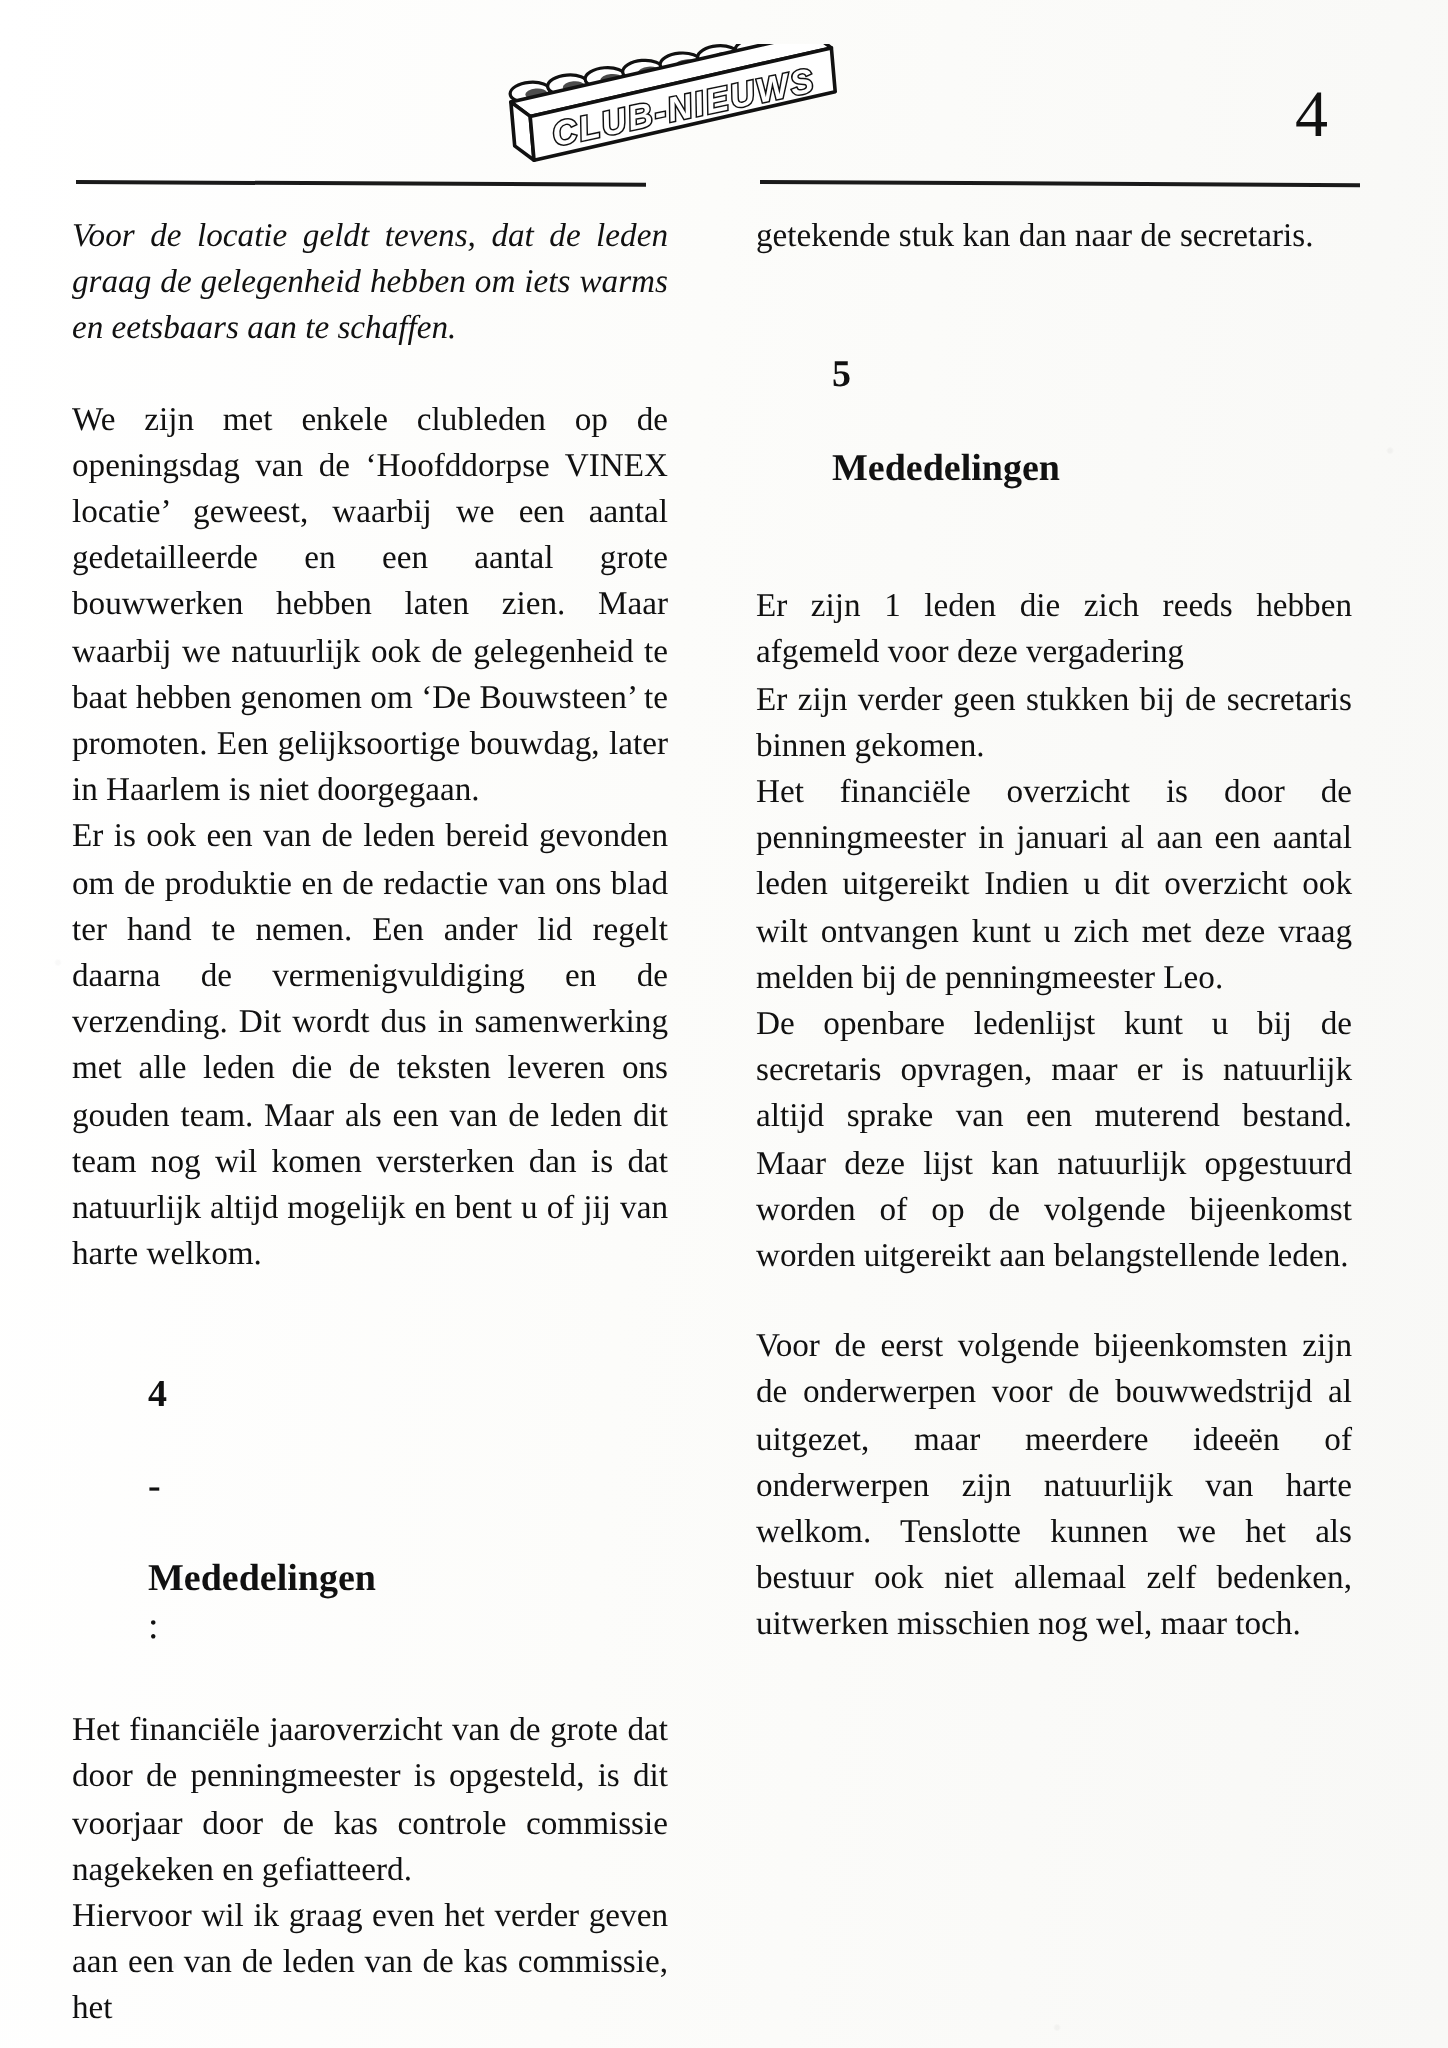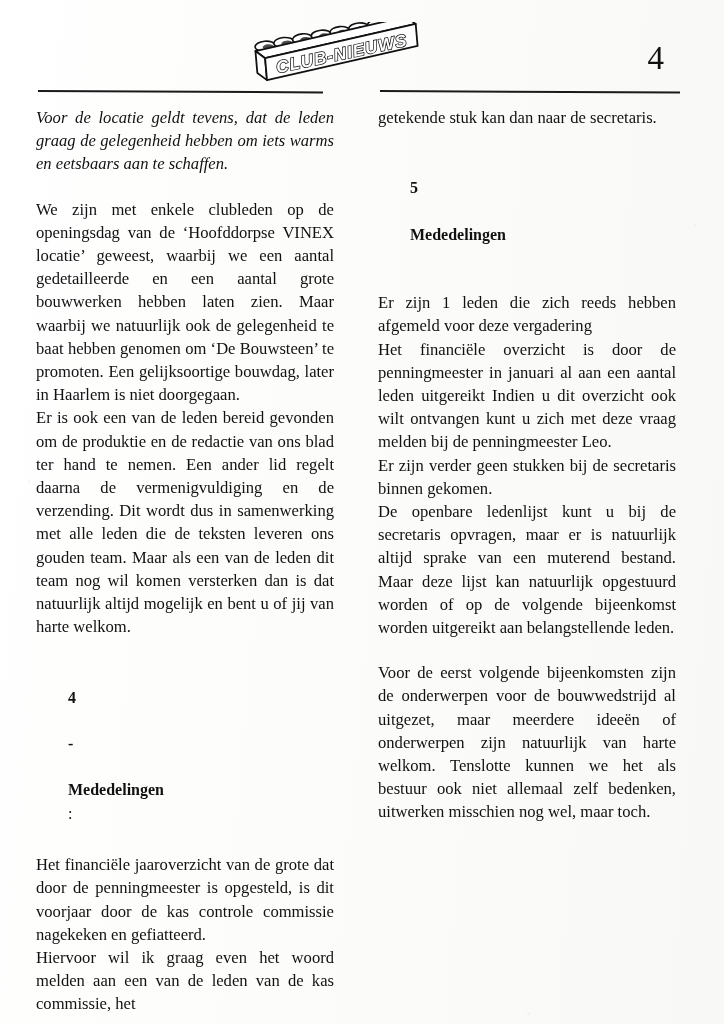--- a/index.html
+++ b/index.html
@@ -100,21 +100,21 @@
   }
   p.body.italic {
     font-style: italic;
   }
   p.spaced-before { margin-top: 22px; }
   p.tight-before  { margin-top: 0px; }
 
   .heading {
     margin-top: 24px;
     margin-bottom: 5px;
-    font-size: 16px;
+    font-size: 19px;
     line-height: 23.2px;
     font-weight: bold;
     white-space: pre;
   }
   .heading .num     { font-weight: bold; }
   .heading .dash    { font-weight: bold; }
   .heading .title   { font-weight: bold; }
   .heading .colon   { font-weight: normal; }
 </style>
 </head>
@@ -182,38 +182,38 @@
         <span class="num">4</span>
         <span>&nbsp;&nbsp;&nbsp;&nbsp;&nbsp;</span>
         <span class="dash">-</span>
         <span>&nbsp;&nbsp;&nbsp;&nbsp;&nbsp;&nbsp;</span>
         <span class="title">Mededelingen</span>
         <span class="colon">:</span>
       </div>
 
       <p class="body tight-before">Het financiële jaaroverzicht van de grote dat door de penningmeester is opgesteld, is dit voorjaar door de kas controle commissie nagekeken en gefiatteerd.</p>
 
-      <p class="body tight-before">Hiervoor wil ik graag even het woord melden aan een van de leden van de kas commissie, het</p>
+      <p class="body tight-before">Hiervoor wil ik graag even het verder geven aan een van de leden van de kas commissie, het</p>
     </div>
 
     <div class="col col-right">
 
       <p class="body">getekende stuk kan dan naar de secretaris.</p>
 
       <div class="heading">
         <span class="num">5</span>
         <span>&nbsp;&nbsp;&nbsp;&nbsp;&nbsp;&nbsp;&nbsp;&nbsp;&nbsp;</span>
         <span class="title">Mededelingen</span>
       </div>
 
       <p class="body spaced-before">Er zijn 1 leden die zich reeds hebben afgemeld voor deze vergadering</p>
 
+      <p class="body tight-before">Er zijn verder geen stukken bij de secretaris binnen gekomen.</p>
+
       <p class="body tight-before">Het financiële overzicht is door de penningmeester in januari al aan een aantal leden uitgereikt Indien u dit overzicht ook wilt ontvangen kunt u zich met deze vraag melden bij de penningmeester Leo.</p>
-
-      <p class="body tight-before">Er zijn verder geen stukken bij de secretaris binnen gekomen.</p>
 
       <p class="body tight-before">De openbare ledenlijst kunt u bij de secretaris opvragen, maar er is natuurlijk altijd sprake van een muterend bestand. Maar deze lijst kan natuurlijk opgestuurd worden of op de volgende bijeenkomst worden uitgereikt aan belangstellende leden.</p>
 
 
       <p class="body spaced-before">Voor de eerst volgende bijeenkomsten zijn de onderwerpen voor de bouwwedstrijd al uitgezet, maar meerdere ideeën of onderwerpen zijn natuurlijk van harte welkom. Tenslotte kunnen we het als bestuur ook niet allemaal zelf bedenken, uitwerken misschien nog wel, maar toch.</p>
 
     </div>
   </div>
 </div>
 

